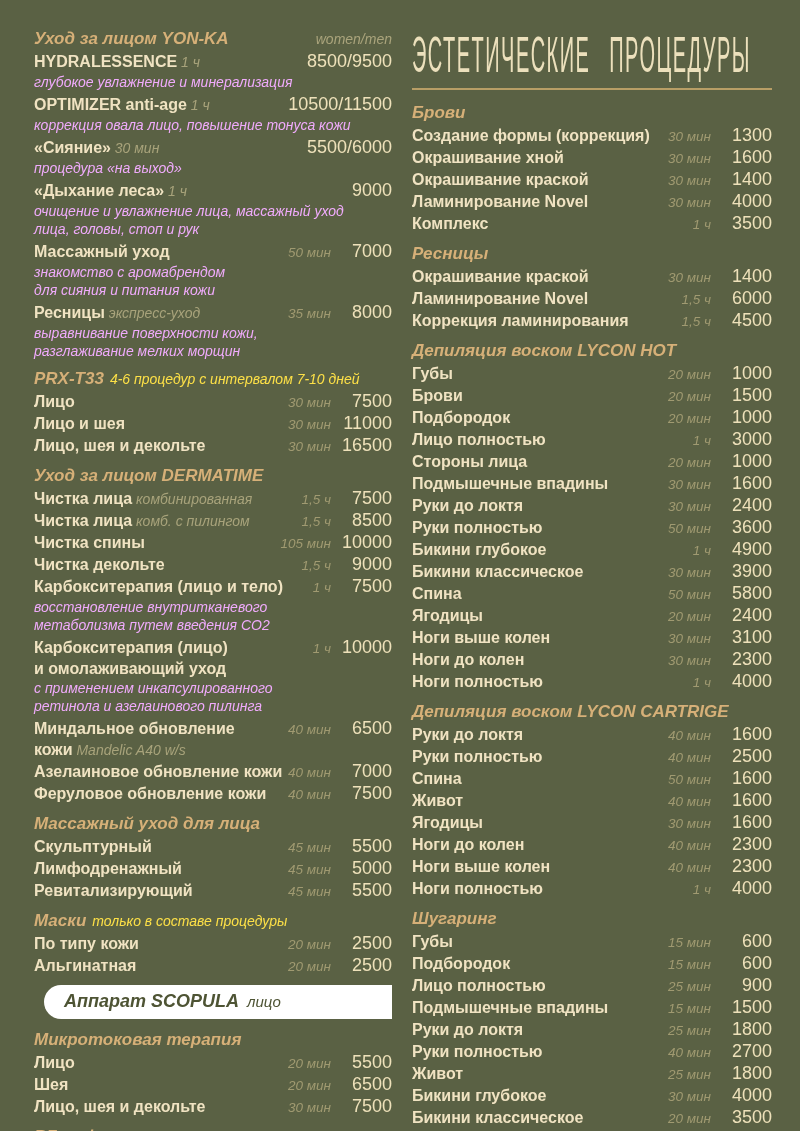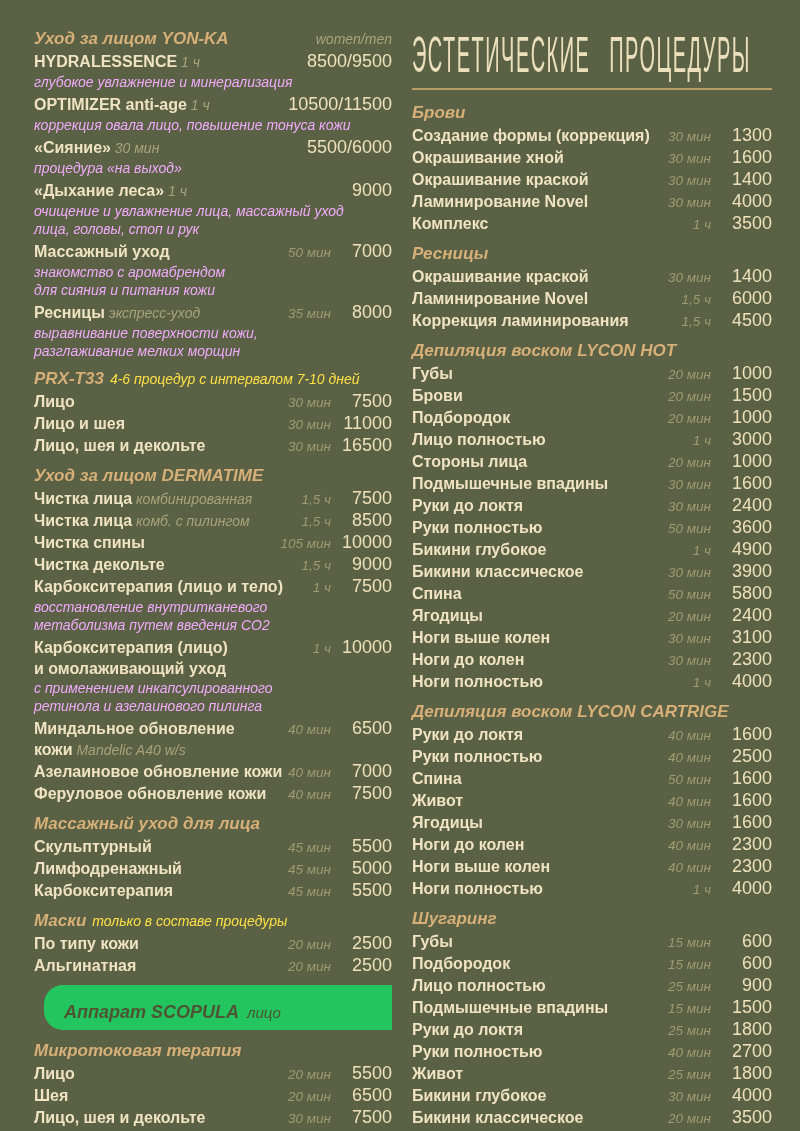--- a/index.html
+++ b/index.html
@@ -51,24 +51,24 @@
   .cell-dur{color:#a09a71;font-size:13.5px;font-style:italic;text-align:right;margin-left:6px;white-space:nowrap;}
   .cell-price{color:#eee1ba;font-size:18px;font-weight:400;text-align:right;min-width:52px;margin-left:9px;white-space:nowrap;}
   .desc{
     color:#f0abfc;font-size:14px;font-style:italic;
     line-height:18px;white-space:pre-line;margin:0 0 3px 0;
   }
 
   
   .bar-section{margin:4px 0 10px 0;}
   .bar{
-    background:#22c55e;
+    background:#ffffff;
     border-radius:19px 0 0 19px;
     margin-left:10px;
-    padding:17px 10px 7px 20px;
+    padding:6px 10px 7px 20px;
     display:flex;align-items:baseline;
   }
   .bar .sec-title{color:#4e5434;font-size:18px;font-weight:700;font-style:italic;}
   .bar .sec-note{color:#4e5434;font-size:15px;font-style:italic;font-weight:400;margin-left:8px;}
 </style>
 </head>
 <body>
 
 <div class="page">
   <div class="col col-left" id="col-left">
@@ -243,21 +243,21 @@
         </div>
         <div class="row">
           <div class="cell-name">
             <div class="nm-line"><span class="nm">Лимфодренажный</span></div>
           </div>
           <div class="cell-dur">45 мин</div>
           <div class="cell-price">5000</div>
         </div>
         <div class="row">
           <div class="cell-name">
-            <div class="nm-line"><span class="nm">Карбокситерапия</span></div>
+            <div class="nm-line"><span class="nm">Ревитализирующий</span></div>
           </div>
           <div class="cell-dur">45 мин</div>
           <div class="cell-price">5500</div>
         </div>
       </div>
       <div class="section">
         <div class="sec-head">
           <span class="sec-title">Маски</span>
           <span class="sec-note">только в составе процедуры</span>
         </div>

